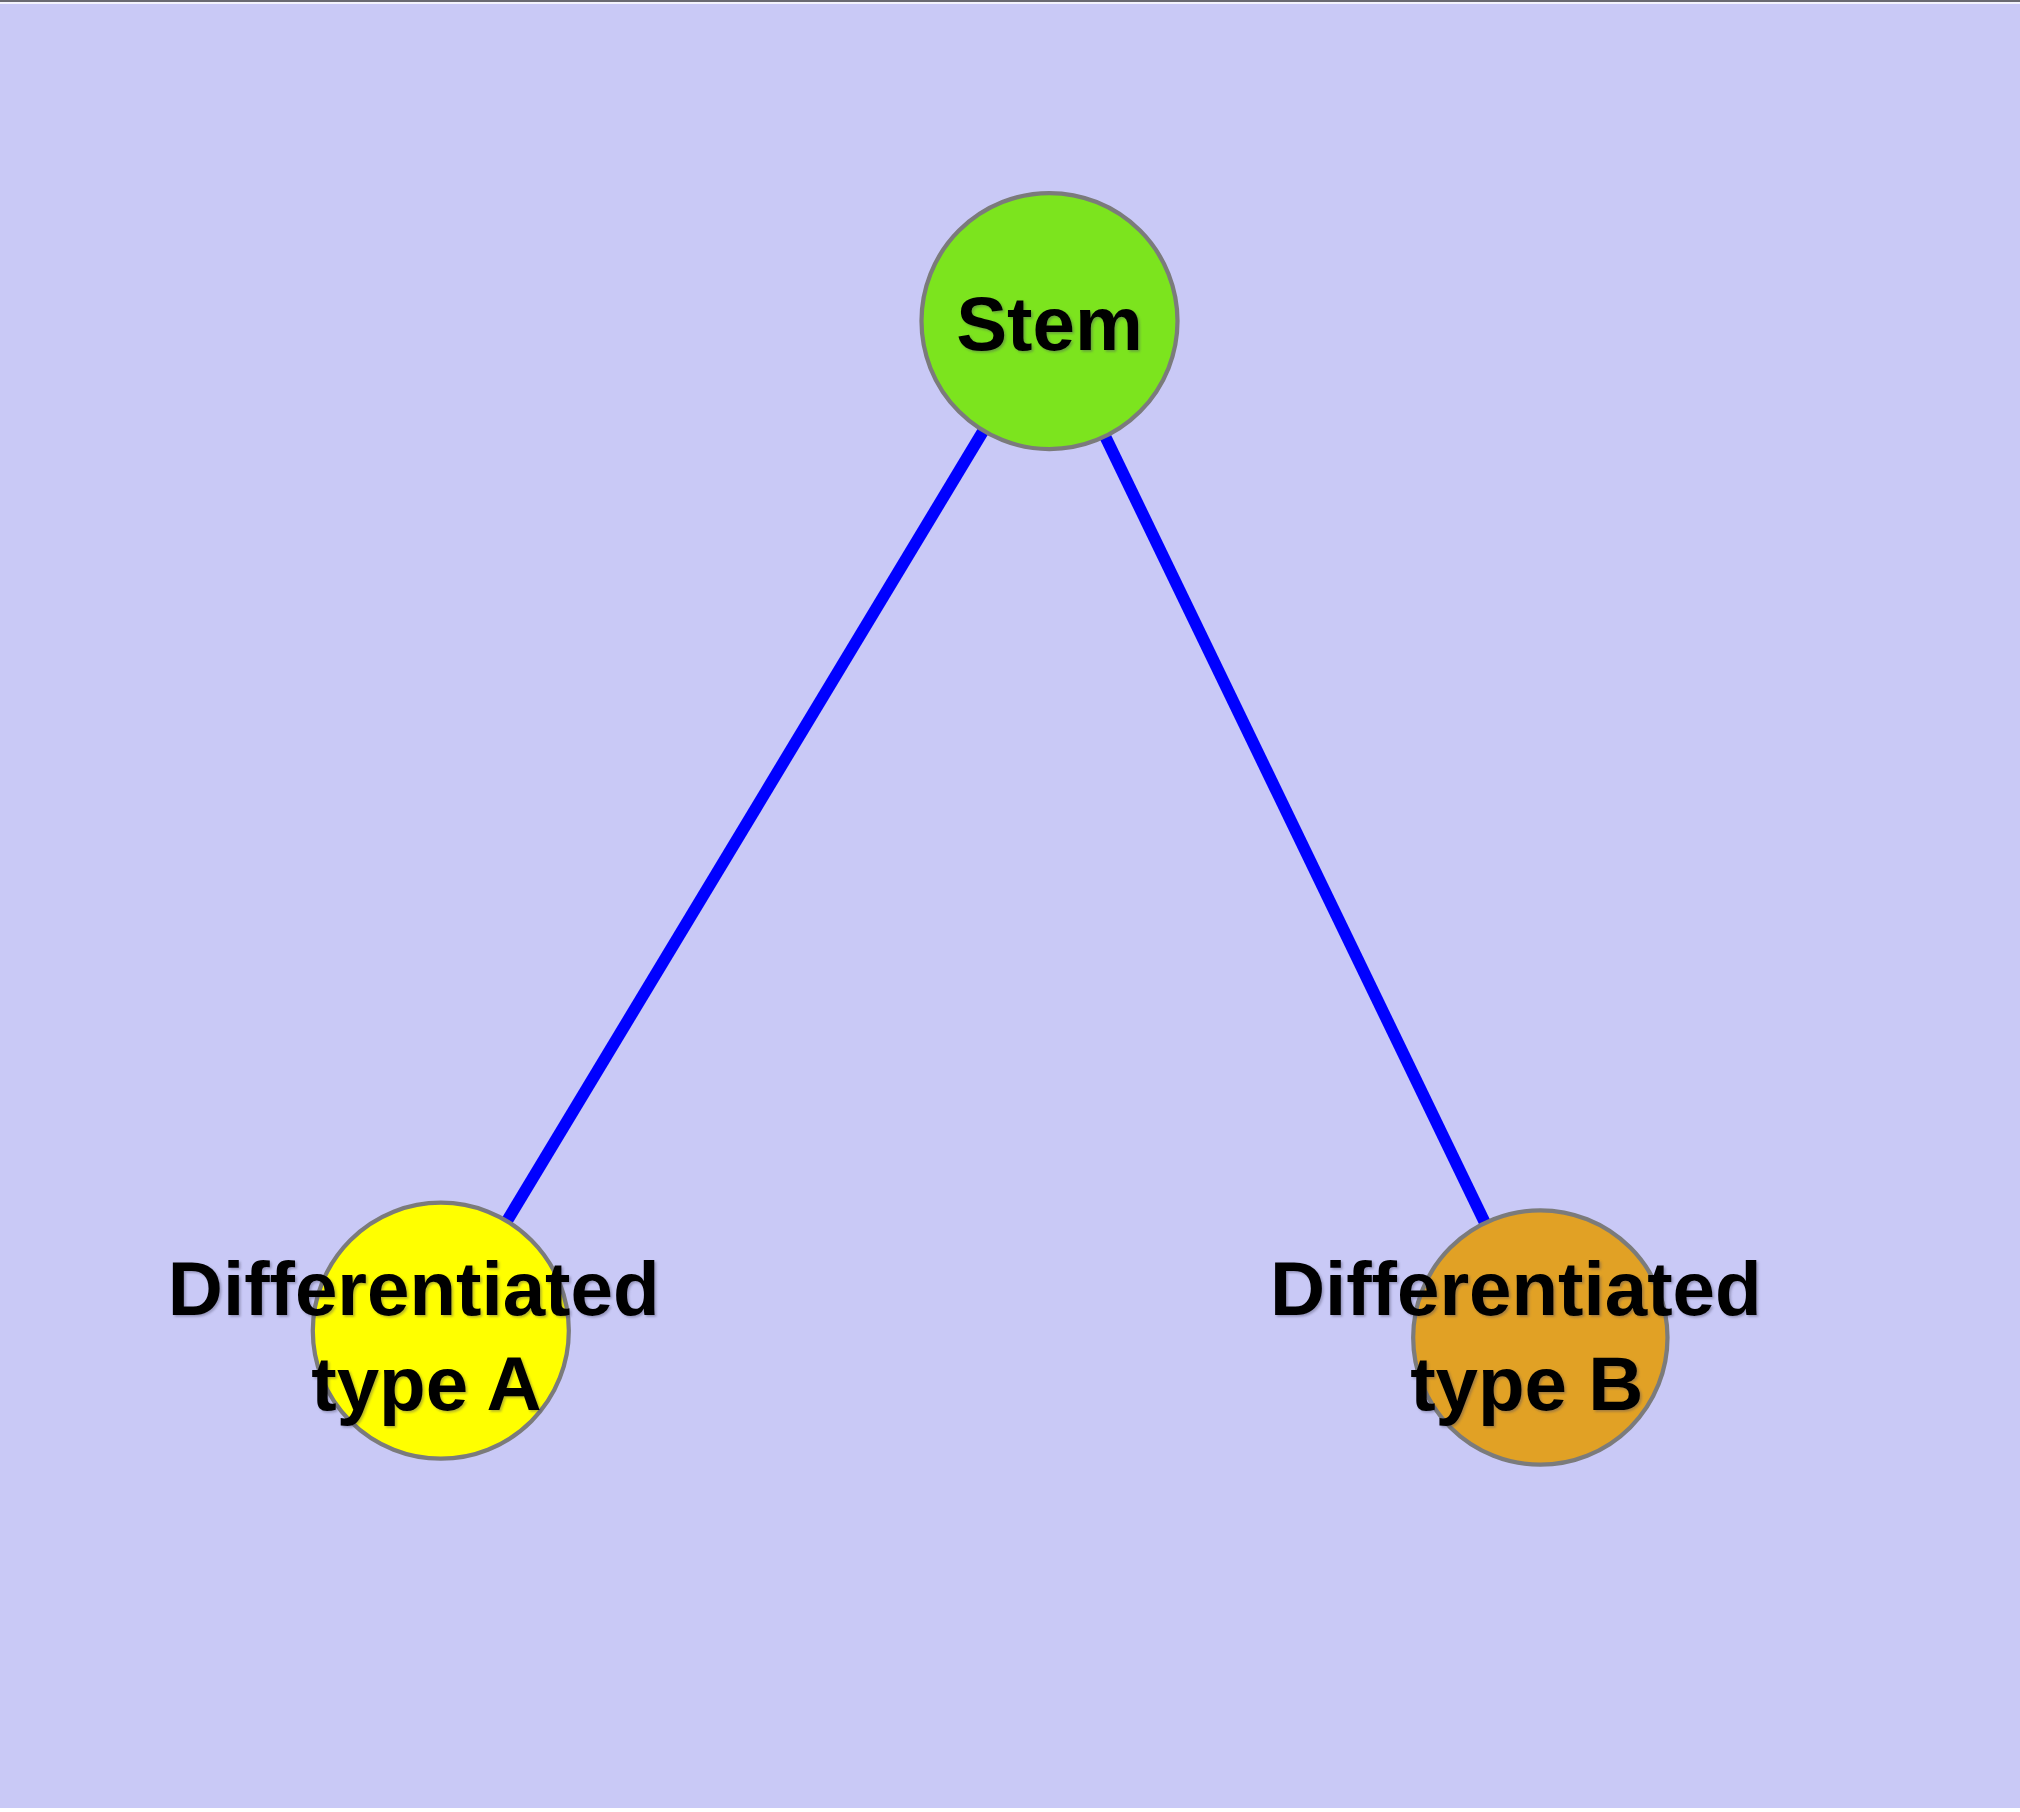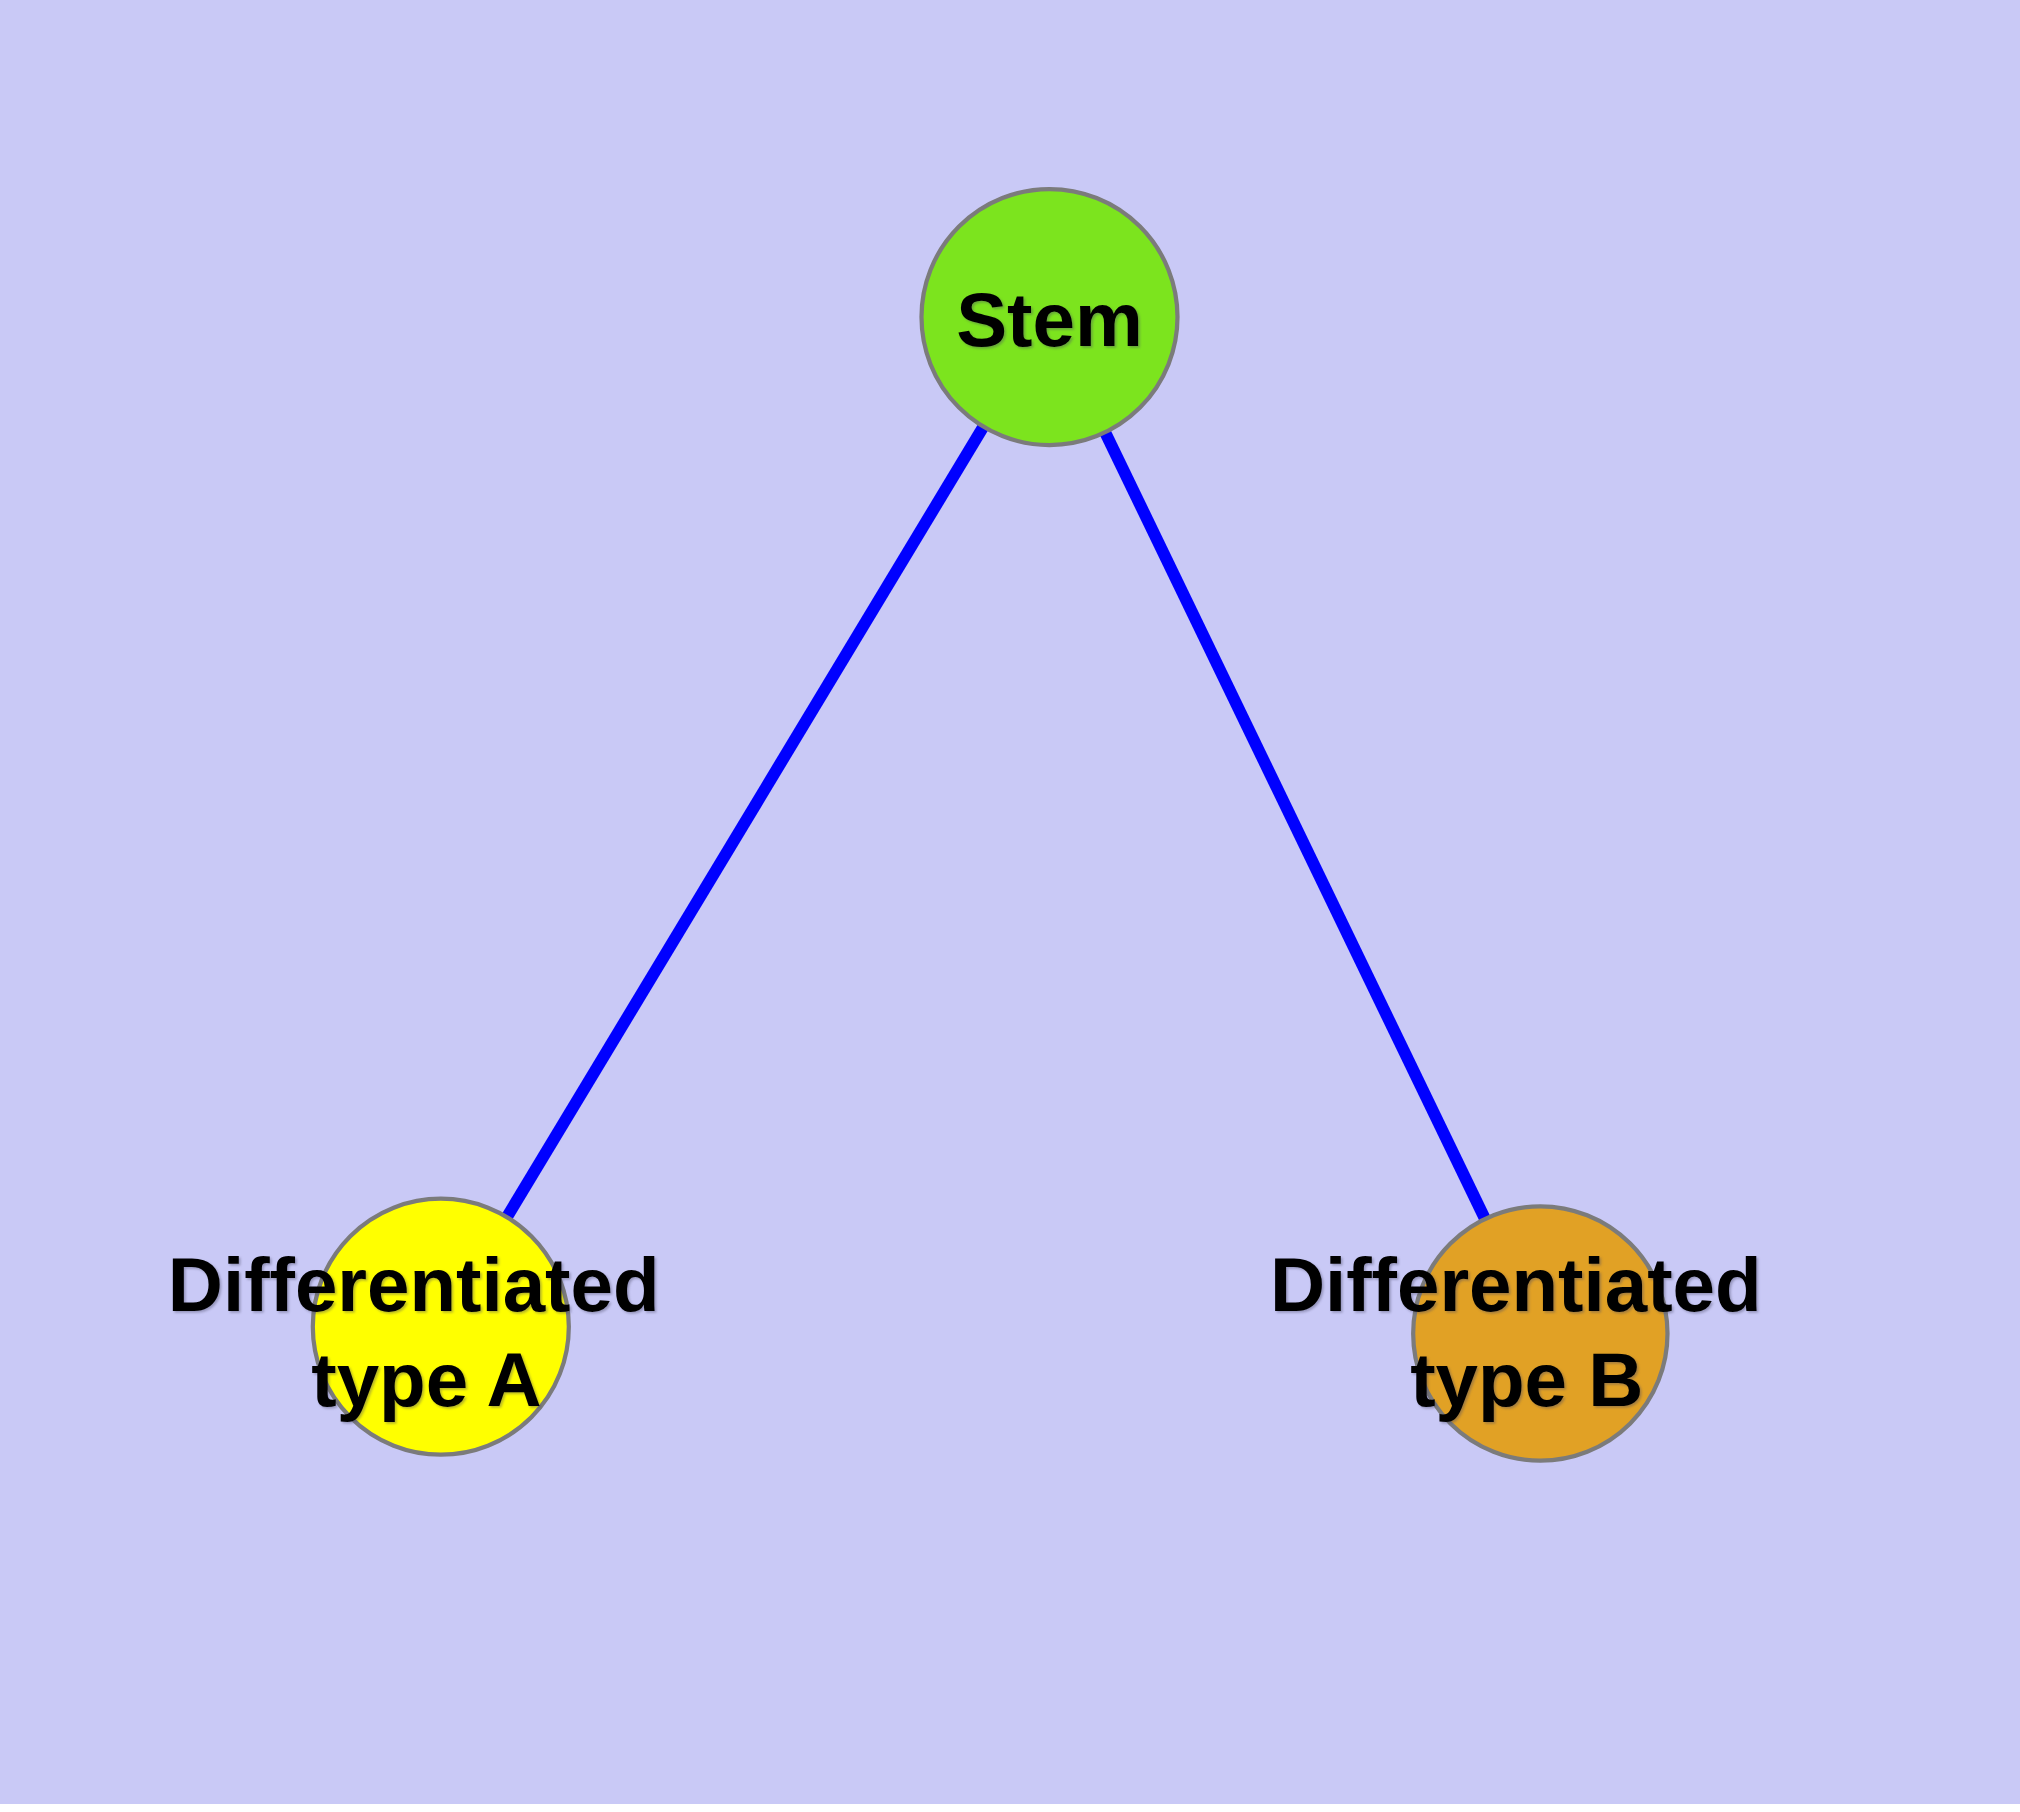--- a/index.html
+++ b/index.html
@@ -8,21 +8,21 @@
     background: #ffffff;
     width: 2021px;
     height: 1812px;
     overflow: hidden;
     font-family: "Liberation Sans", sans-serif;
   }
   .frame {
     width: 2021px;
     height: 1812px;
     display: flex;
-    flex-direction: row;
+    flex-direction: column;
   }
   .top-line   { height: 1.7px; background: #6a6a72; flex: 0 0 auto; }
   .top-white  { height: 2.5px; background: #f3f3fd; flex: 0 0 auto; }
   .canvas-wrap { flex: 0 0 auto; line-height: 0; }
   svg { display: block; }
   .edge-line {
     stroke-width: 14px;
     stroke-linecap: butt;
     fill: none;
   }

